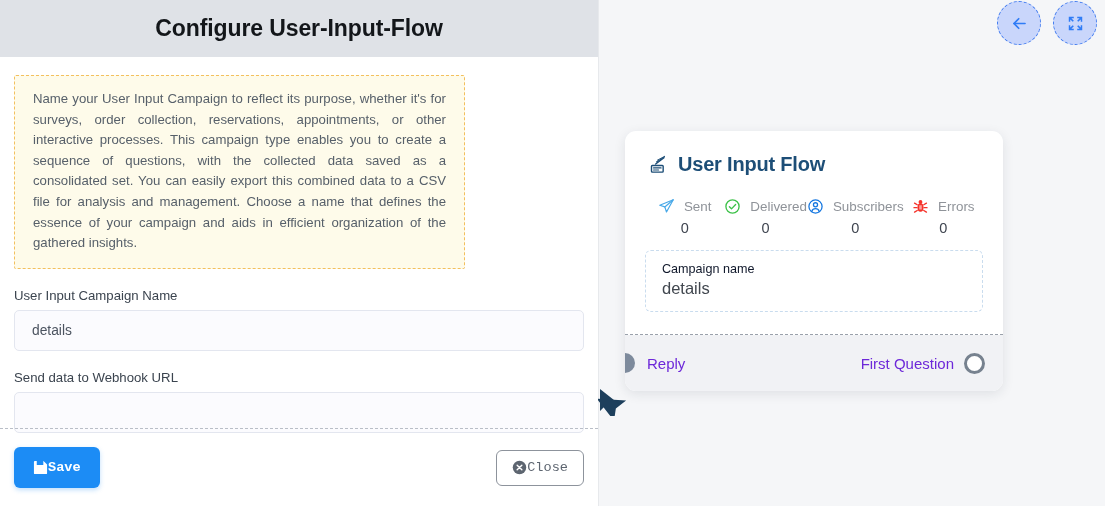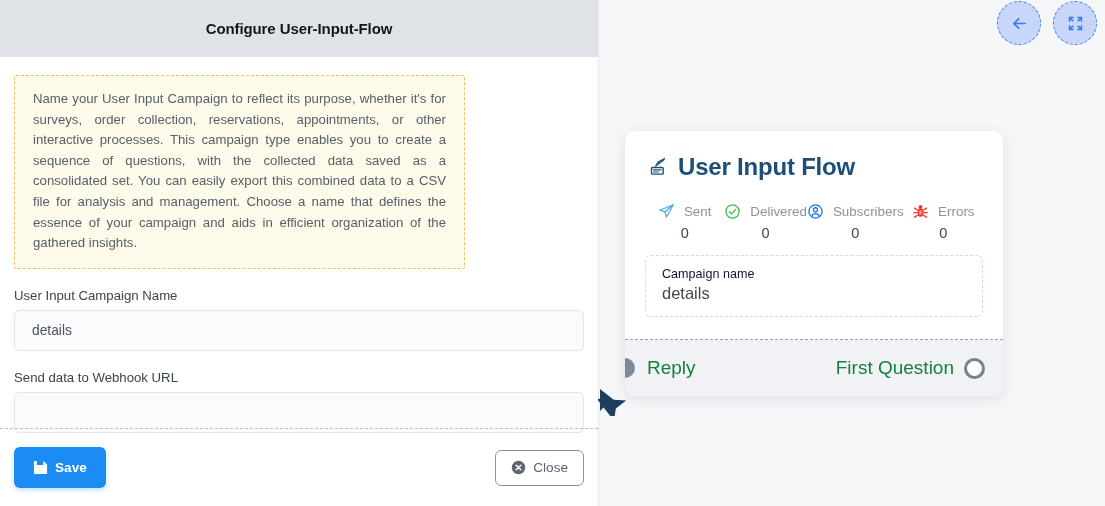--- a/index.html
+++ b/index.html
@@ -27,21 +27,21 @@
   }
   .modal-header {
     height: 57px;
     background: #dfe2e7;
     display: flex;
     align-items: center;
     justify-content: center;
     box-sizing: border-box;
   }
   .modal-title {
-    font-size: 15px;
+    font-size: 23px;
     font-weight: bold;
     color: #13161a;
     letter-spacing: -0.1px;
   }
 
   .modal-body {
     padding: 18px 14px 0 14px;
     box-sizing: border-box;
   }
 
@@ -99,26 +99,25 @@
     height: 77px;
     display: flex;
     align-items: center;
     justify-content: space-between;
     padding: 0 14px;
     box-sizing: border-box;
   }
   .btn {
     display: inline-flex;
     align-items: center;
-    gap: 7px;
     border-radius: 6px;
     font-size: 13.6px;
     cursor: pointer;
     box-sizing: border-box;
-    font-family: Liberation Sans, sans-serif;
+    font-family: Liberation Mono, monospace;
   }
   .btn-save {
     background: #1c8cf5;
     color: #ffffff;
     border: none;
     padding: 0 19px;
     height: 41px;
     font-weight: bold;
     box-shadow: 0 2px 5px rgba(28,140,245,0.28);
   }
@@ -170,21 +169,21 @@
     box-shadow: 0 3px 12px rgba(30,40,60,0.10);
     overflow: hidden;
   }
   .card-head {
     padding: 22px 24px 0 24px;
     display: flex;
     align-items: center;
     gap: 9px;
   }
   .card-title {
-    font-size: 24px;
+    font-size: 20px;
     font-weight: bold;
     color: #1d4e77;
     letter-spacing: -0.2px;
   }
 
   .stats-row {
     display: flex;
     padding: 22px 20px 0 20px;
   }
   .stat {
@@ -232,22 +231,22 @@
     display: flex;
     align-items: center;
     justify-content: space-between;
     padding: 0 18px 0 22px;
     position: relative;
   }
   .foot-left, .foot-right {
     display: flex;
     align-items: center;
     gap: 10px;
-    font-size: 19px;
-    color: #15803d;
+    font-size: 15px;
+    color: #6d28d9;
   }
   .handle-dot {
     position: absolute;
     width: 20px; height: 20px;
     border-radius: 50%;
     background: #7d8a9c;
     left: -10px;
     top: 18px;
     cursor: pointer;
   }

